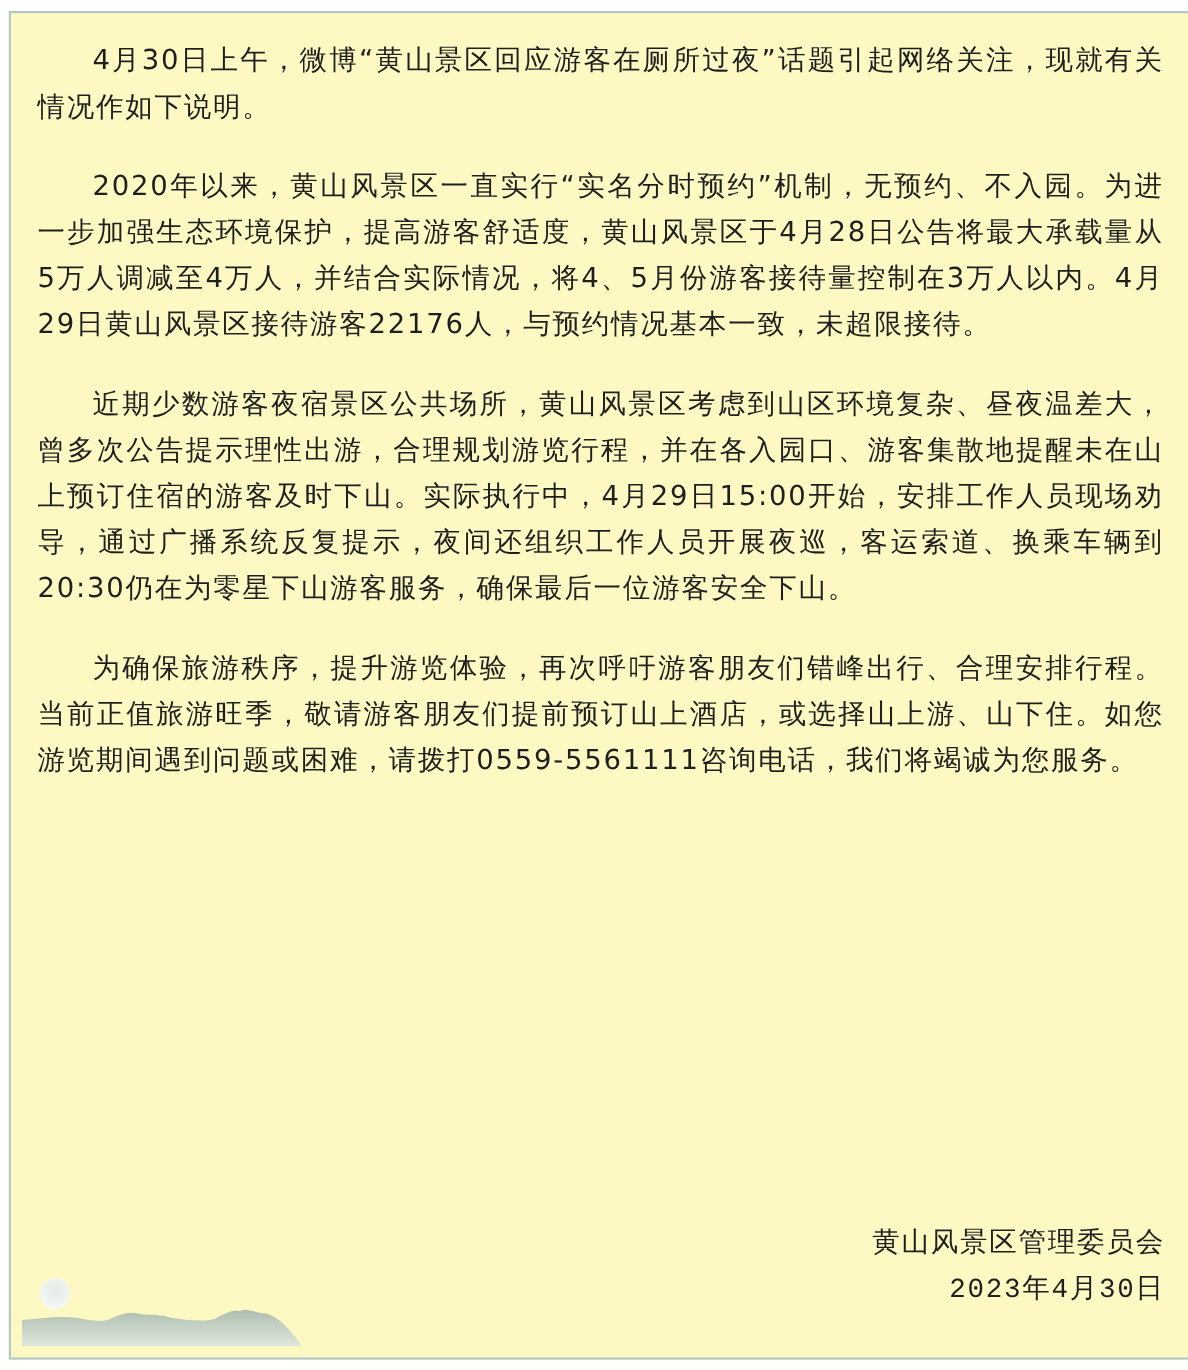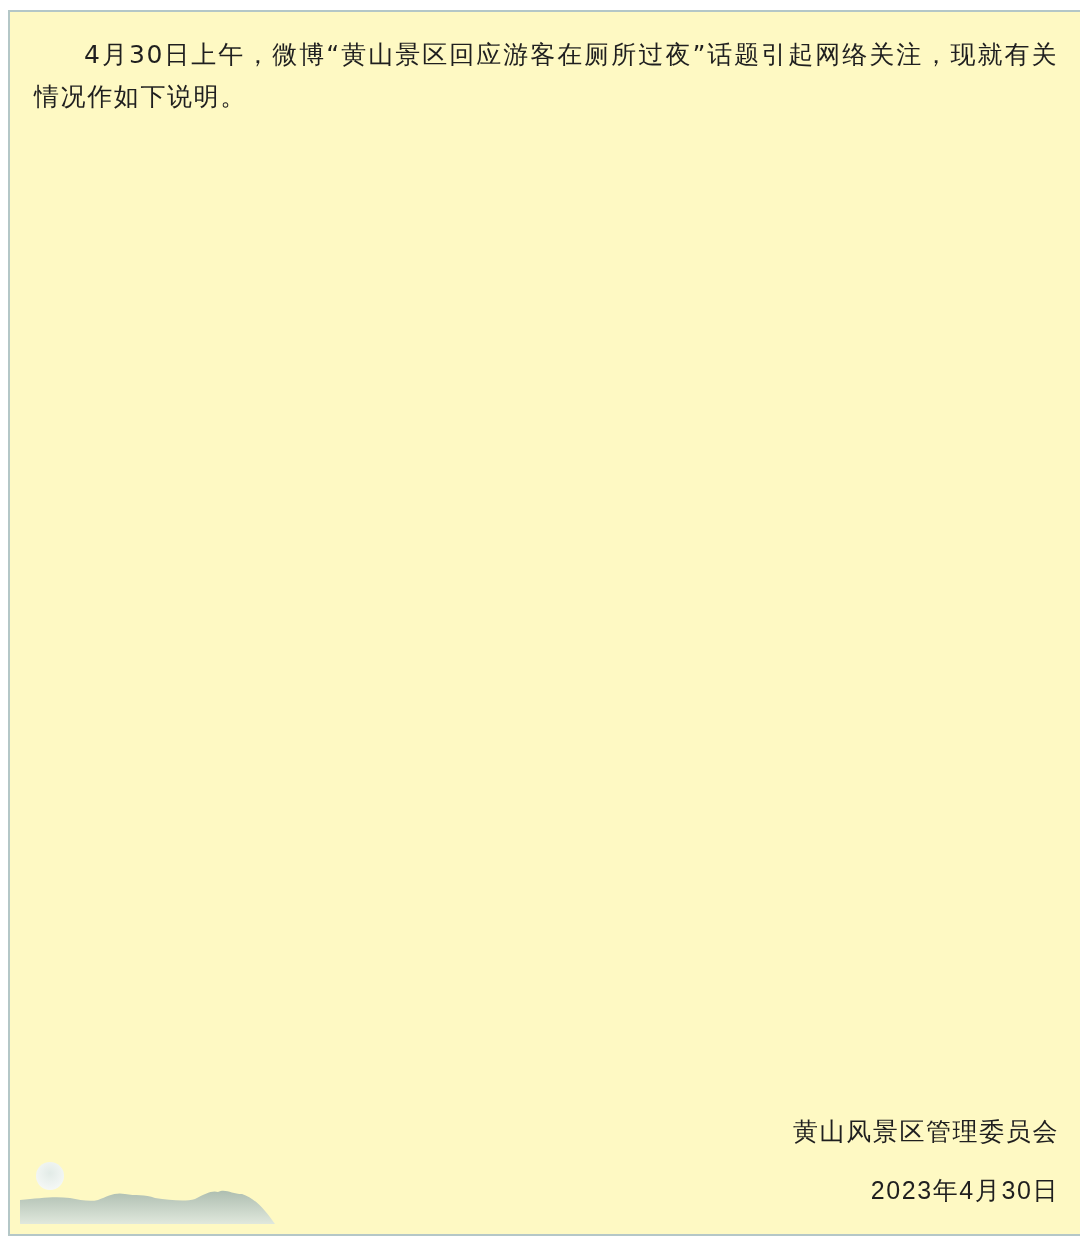--- a/index.html
+++ b/index.html
@@ -8,33 +8,36 @@
     position:absolute; left:8px; top:10px; width:1077px; height:1226px;
     border:2px solid #b4c7c7; box-sizing:border-box; background:#fef9c3;
   }
   .doc {
     position:absolute; left:24px; top:22px; width:1024px;
     font-family:"DejaVu Sans", "Liberation Sans", sans-serif;
     font-size:25px; line-height:42px; color:#1f1f1f; letter-spacing:1.6px;
   }
   .para { margin:0 0 30px 0; text-indent:2em; text-align:justify; }
   .sign { position:absolute; right:24px; text-align:right;
-    font-family:Liberation Sans, sans-serif;
+    font-family:Liberation Mono, monospace;
     font-size:25px; line-height:42px; color:#1f1f1f; letter-spacing:1.6px; }
   .decor { position:absolute; left:10px; bottom:10px; width:260px; height:70px; }
 </style>
 </head>
 <body>
 
 <div class="frame">
   <div class="doc">
     <p class="para">4月30日上午，微博“黄山景区回应游客在厕所过夜”话题引起网络关注，现就有关情况作如下说明。</p>
+    <p class="para">2020年以来，黄山风景区一直实行“实名分时预约”机制，无预约、不入园。为进一步加强生态环境保护，提高游客舒适度，黄山风景区于4月28日公告将最大承载量从5万人调减至4万人，并结合实际情况，将4、5月份游客接待量控制在3万人以内。4月29日黄山风景区接待游客22176人，与预约情况基本一致，未超限接待。</p>
+    <p class="para">近期少数游客夜宿景区公共场所，黄山风景区考虑到山区环境复杂、昼夜温差大，曾多次公告提示理性出游，合理规划游览行程，并在各入园口、游客集散地提醒未在山上预订住宿的游客及时下山。实际执行中，4月29日15:00开始，安排工作人员现场劝导，通过广播系统反复提示，夜间还组织工作人员开展夜巡，客运索道、换乘车辆到20:30仍在为零星下山游客服务，确保最后一位游客安全下山。</p>
+    <p class="para">为确保旅游秩序，提升游览体验，再次呼吁游客朋友们错峰出行、合理安排行程。当前正值旅游旺季，敬请游客朋友们提前预订山上酒店，或选择山上游、山下住。如您游览期间遇到问题或困难，请拨打0559-5561111咨询电话，我们将竭诚为您服务。</p>
   </div>
   <div class="sign" style="top:1098px;">黄山风景区管理委员会</div>
-  <div class="sign" style="top:1140px;margin-top:17px;">2023年4月30日</div>
+  <div class="sign" style="top:1140px;">2023年4月30日</div>
 
   <svg class="decor" viewBox="0 0 260 70">
     <defs>
       <radialGradient id="sun" cx="50%" cy="40%" r="60%">
         <stop offset="0%" stop-color="#e2ebe7"></stop>
         <stop offset="100%" stop-color="#f5f8f6"></stop>
       </radialGradient>
       <linearGradient id="hill" x1="0" y1="0" x2="0" y2="1">
         <stop offset="0%" stop-color="#9fb3ad"></stop>
         <stop offset="100%" stop-color="#dbe5e1"></stop>

